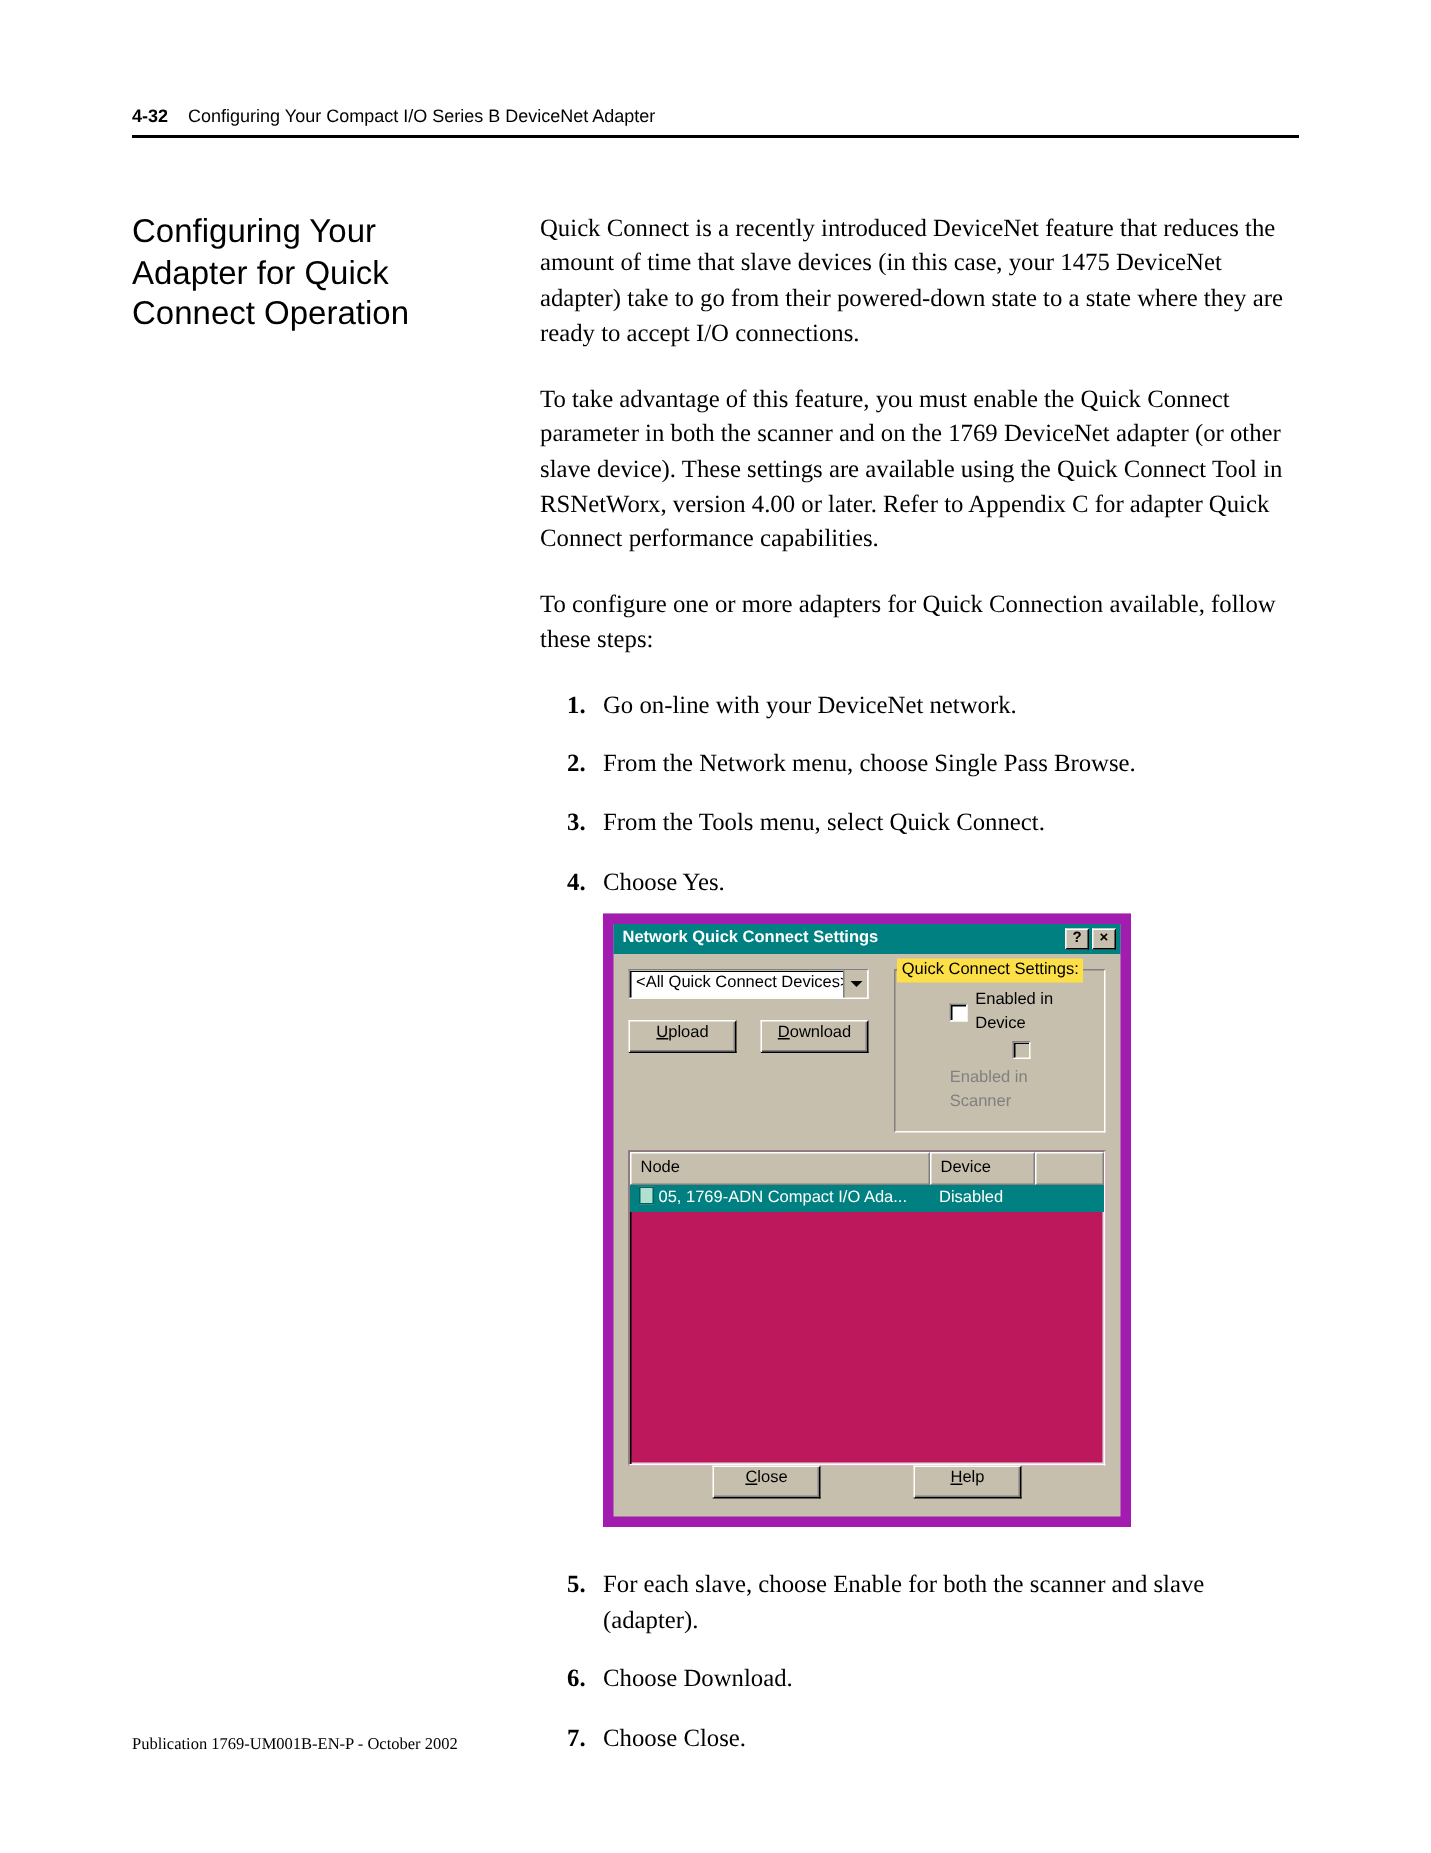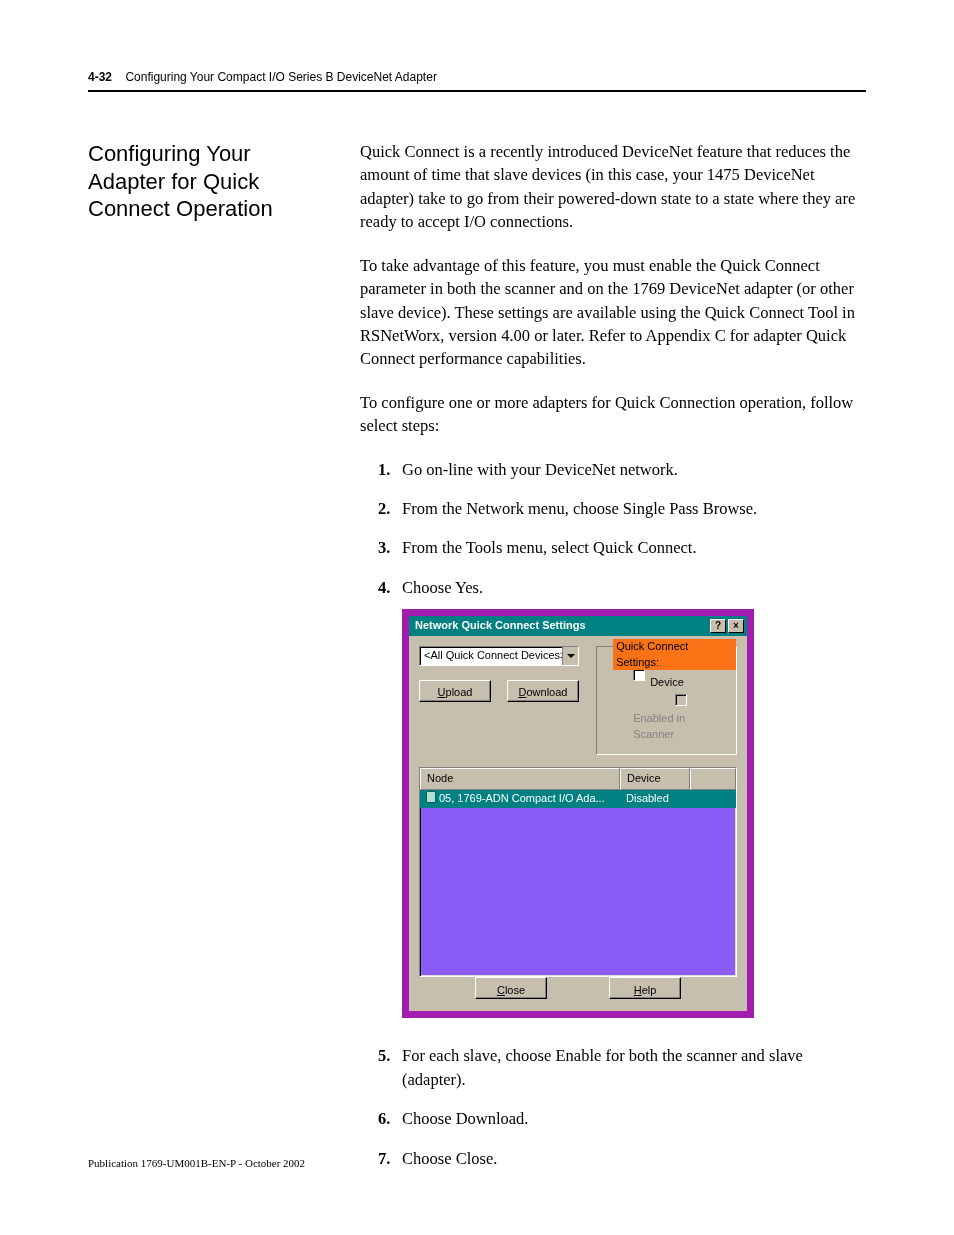--- a/index.html
+++ b/index.html
@@ -122,51 +122,51 @@
     border-top:4px solid #000;
   }
   .btn-row { display:flex; gap:16px; margin-top:14px; }
   .wbtn {
     width:72px; height:22px;
     background:#c6bfae;
     border:1px solid #000;
     border-top-color:#fff; border-left-color:#fff;
     box-shadow: inset -1px -1px 0 #808080;
     font-size:11px;
-    display:flex; align-items:flex-end; justify-content:center;
+    display:flex; align-items:flex-start; justify-content:center;
   }
   .wbtn .u { text-decoration: underline; }
   .fieldset {
     border:1px solid #808080;
     border-right-color:#fff; border-bottom-color:#fff;
     padding: 8px 8px 8px 8px;
     position:relative;
     width: 146px;
   }
   .legend {
-    position:absolute; top:-8px; left:16px;
-    background:#f97316; padding:0 3px;
+    position:absolute; top:-8px; left:1px;
+    background:#fde047; padding:0 3px;
     font-size:11px;
   }
   .chk-row { display:flex; align-items:center; gap:5px; font-size:11px; margin:4px 0;padding-left:28px; }
   .chk {
     width:12px; height:12px; background:#fff;
     border:1px solid #808080;
     border-right-color:#fff; border-bottom-color:#fff;
     box-shadow: inset 1px 1px 0 #000;
     flex:0 0 12px;
   }
   .chk-row.disabled { color:#808080;flex-direction:column; }
   .chk-row.disabled .chk { background:#c6bfae; }
 
   .list-box {
     border:1px solid #808080;
     border-right-color:#fff; border-bottom-color:#fff;
     box-shadow: inset 1px 1px 0 #000, inset -1px -1px 0 #dcdcdc;
-    background:#8b5cf6;
+    background:#be185d;
     height: 210px;
     overflow:hidden;
   }
   .list-header {
     display:flex;
     background:#c6bfae;
     font-size:11px;
   }
   .hcell {
     border:1px solid #fff;
@@ -208,21 +208,21 @@
     <b>4-32</b>&nbsp;&nbsp;&nbsp;&nbsp;<span>Configuring Your Compact I/O Series B DeviceNet Adapter</span>
   </div>
 
   <div class="content-row">
     <div class="sidebar-col">
       <h2 class="sidebar-heading">Configuring Your Adapter for Quick Connect Operation</h2>
     </div>
     <div class="body-col">
       <p class="para">Quick Connect is a recently introduced DeviceNet feature that reduces the amount of time that slave devices (in this case, your 1475 DeviceNet adapter) take to go from their powered-down state to a state where they are ready to accept I/O connections.</p>
       <p class="para">To take advantage of this feature, you must enable the Quick Connect parameter in both the scanner and on the 1769 DeviceNet adapter (or other slave device). These settings are available using the Quick Connect Tool in RSNetWorx, version 4.00 or later. Refer to Appendix C for adapter Quick Connect performance capabilities.</p>
-      <p class="para">To configure one or more adapters for Quick Connection operation, follow select steps:</p>
+      <p class="para">To configure one or more adapters for Quick Connection available, follow these steps:</p>
 
       <ol class="steps">
         <li>Go on-line with your DeviceNet network.</li>
         <li>From the Network menu, choose Single Pass Browse.</li>
         <li>From the Tools menu, select Quick Connect.</li>
         <li>
           <span>Choose Yes.</span>
           <div class="dialog-wrap">
             <div class="dialog">
               <div class="titlebar">

